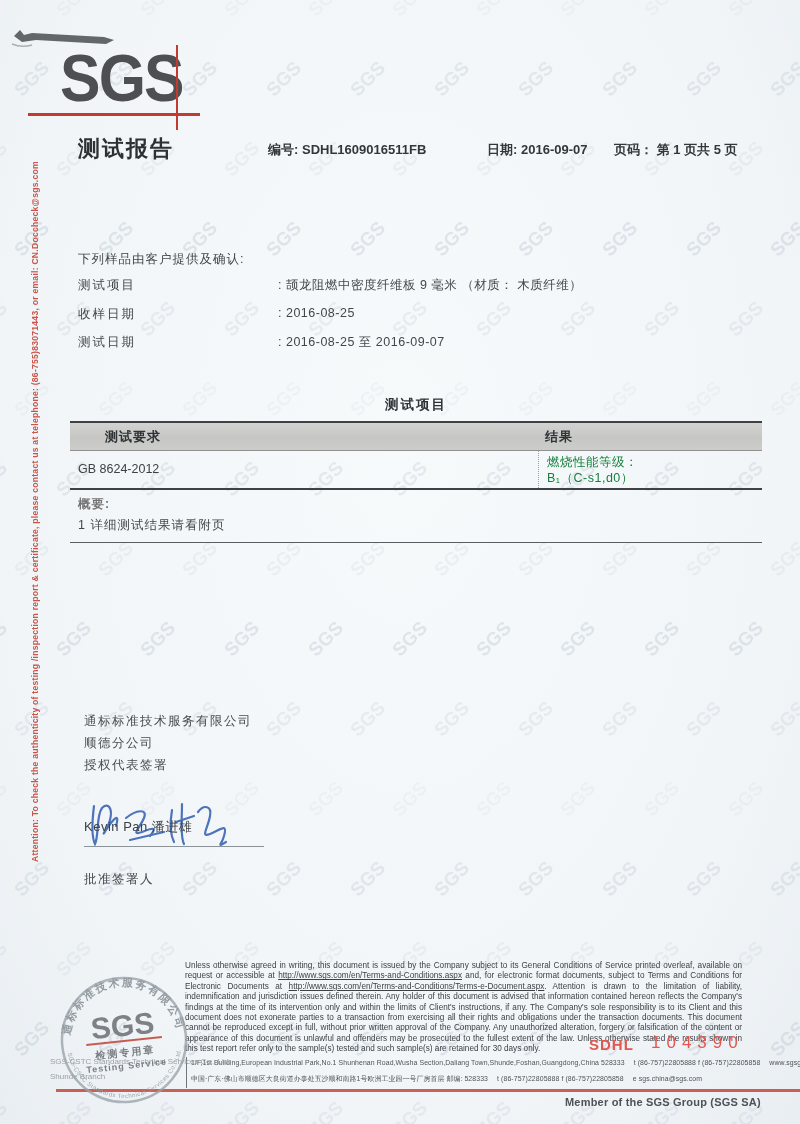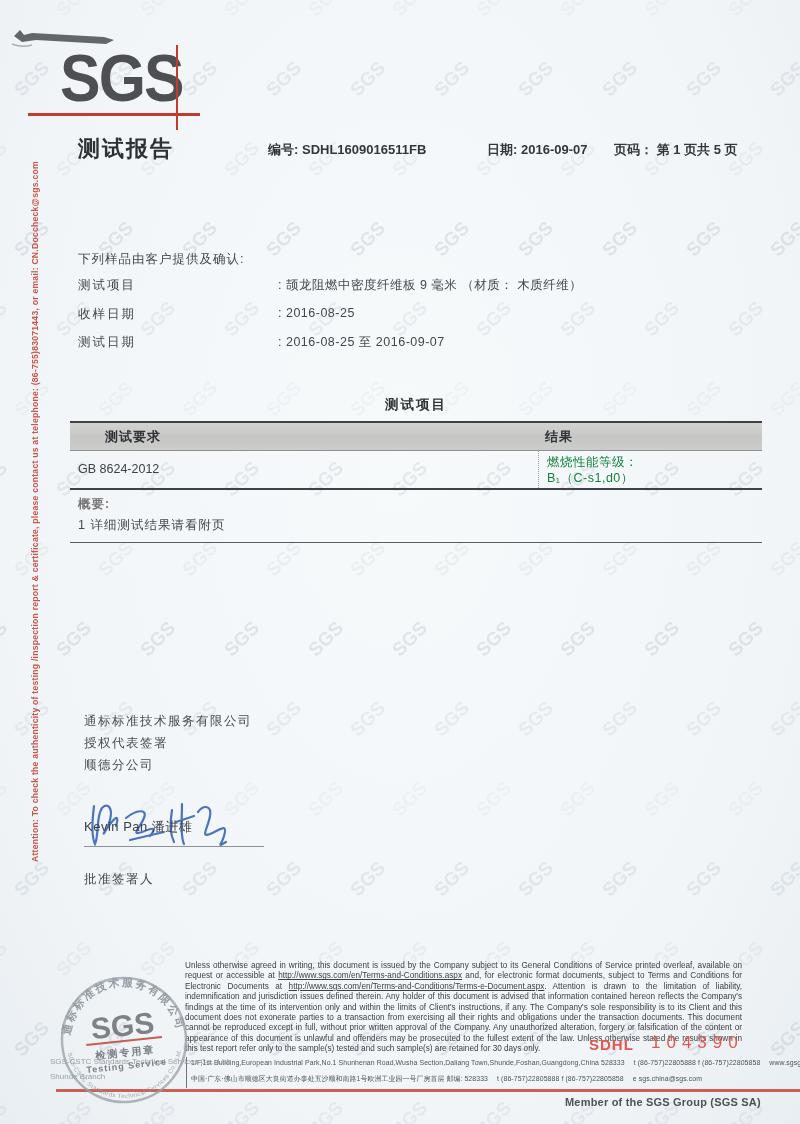--- a/index.html
+++ b/index.html
@@ -292,22 +292,22 @@
       </span>
     </div>
     <div class="tbl-summary" data-interactable="false">
       <div class="sum-label" data-interactable="false">概要:</div>
       <div class="sum-item" data-interactable="false">1    详细测试结果请看附页</div>
     </div>
   </div>
 
   <div class="signer" data-interactable="false">
     <div data-interactable="false">通标标准技术服务有限公司</div>
+    <div data-interactable="false">顺德分公司</div>
     <div data-interactable="false">授权代表签署</div>
-    <div data-interactable="false">顺德分公司</div>
   </div>
   <svg id="signature-image" data-interactable="false" width="190" height="62" viewBox="0 0 190 62">
     <g stroke="var(--signature-blue,#3b66b5)" stroke-width="2.2" fill="none" stroke-linecap="round" opacity=".9">
       <path d="M8,14 C6,30 6,46 9,52 C13,44 10,24 16,16 C22,10 27,16 24,28 C21,40 14,46 20,38 C28,26 34,20 30,34"></path>
       <path d="M40,26 C50,18 62,16 58,26 C54,36 44,44 56,40 C66,36 72,34 64,44"></path>
       <path d="M44,48 L78,40"></path>
       <path d="M86,18 C84,30 84,42 88,50"></path>
       <path d="M96,12 C96,28 94,44 98,52 M90,30 L108,24"></path>
       <path d="M112,20 C118,12 126,14 124,24 C122,36 114,46 124,42 C134,38 142,30 138,44 C136,52 130,56 140,50"></path>
     </g>

